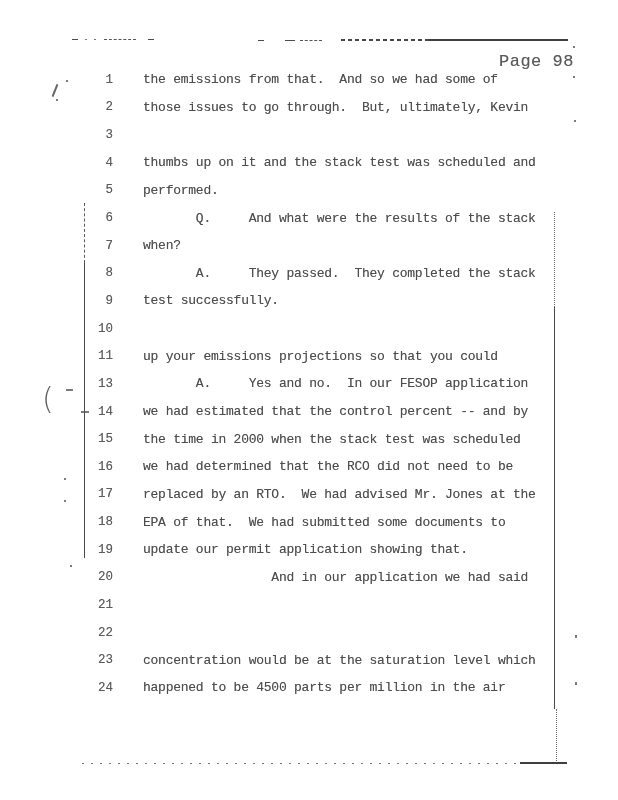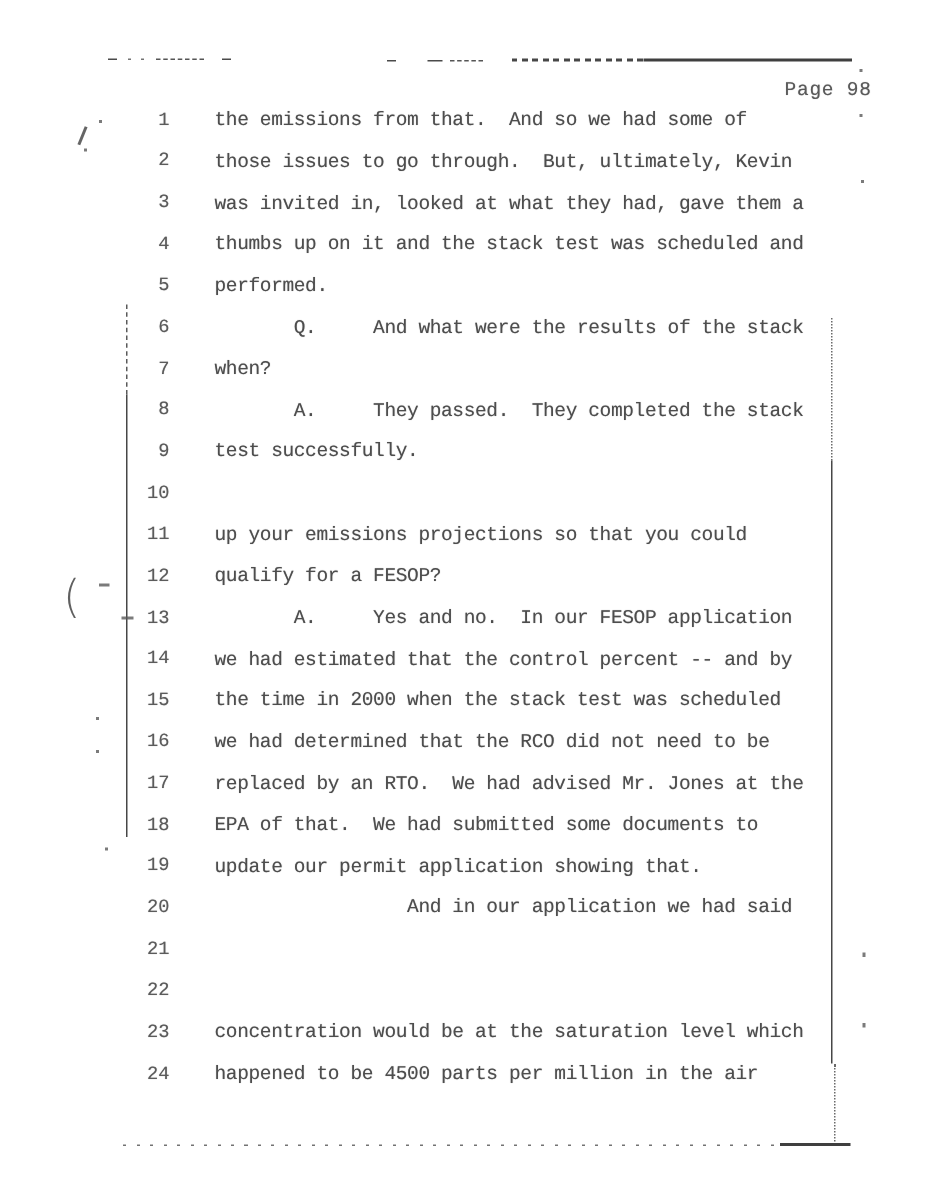--- a/index.html
+++ b/index.html
@@ -25,21 +25,21 @@
   .vseg{position:absolute;width:0;}
   .vseg.solid{border-left:1px solid #474747;}
   .vseg.dashv{border-left:1px dashed #5a5a5a;}
   .vseg.dotv {border-left:1px dotted #6a6a6a;}
 
   .speck{position:absolute;background:#5a5a5a;opacity:.8;}
 
   
   .page-number{
     position:absolute;left:499px;top:52px;
-    font-size:13px;letter-spacing:.5px;color:#4c4c4c;margin-left:24px;
+    font-size:17px;letter-spacing:.5px;color:#4c4c4c;
   }
 
   
   .transcript{position:absolute;left:97px;top:66px;width:470px;}
   .t-row{display:flex;height:27.65px;align-items:center;}
   .t-num{
     flex:0 0 16px;text-align:right;
     font-size:12.5px;color:#4e4e4e;
   }
   .t-text{
@@ -112,21 +112,20 @@
       <span class="t-text">the emissions from that.  And so we had some of</span>
     </div>
 
     <div class="t-row">
       <span class="t-num">2</span>
       <span class="t-text">those issues to go through.  But, ultimately, Kevin</span>
     </div>
 
     <div class="t-row">
       <span class="t-num">3</span>
-      <span class="t-text">was invited in, looked at what they had, gave them a</span>
     </div>
 
     <div class="t-row">
       <span class="t-num">4</span>
       <span class="t-text">thumbs up on it and the stack test was scheduled and</span>
     </div>
 
     <div class="t-row">
       <span class="t-num">5</span>
       <span class="t-text">performed.</span>
@@ -154,24 +153,20 @@
 
     <div class="t-row">
       <span class="t-num">10</span>
     </div>
 
     <div class="t-row">
       <span class="t-num">11</span>
       <span class="t-text">up your emissions projections so that you could</span>
     </div>
 
-    <div class="t-row">
-      <span class="t-num">12</span>
-      <span class="t-text">qualify for a FESOP?</span>
-    </div>
 
     <div class="t-row">
       <span class="t-num">13</span>
       <span class="t-text">       A.     Yes and no.  In our FESOP application</span>
     </div>
 
     <div class="t-row">
       <span class="t-num">14</span>
       <span class="t-text">we had estimated that the control percent -- and by</span>
     </div>

